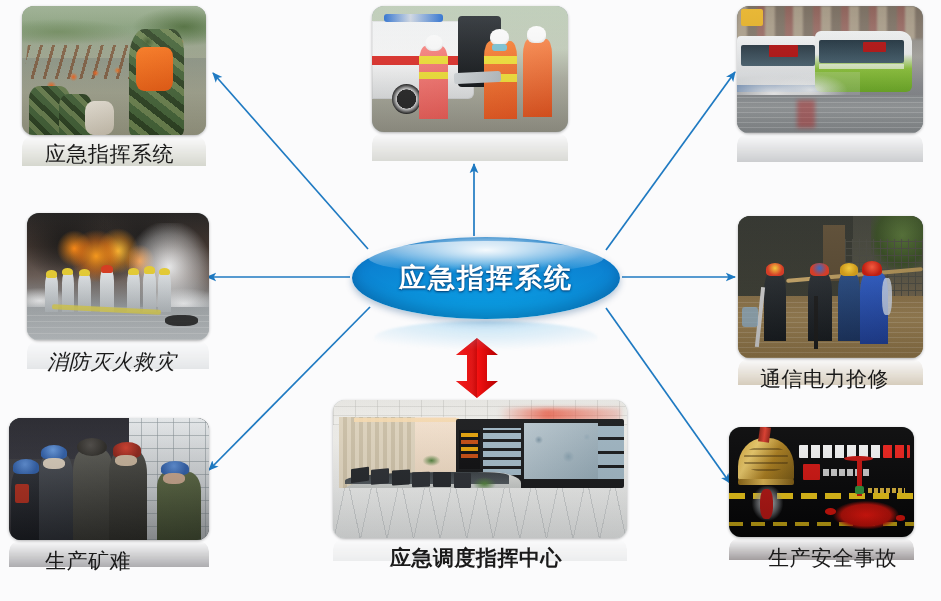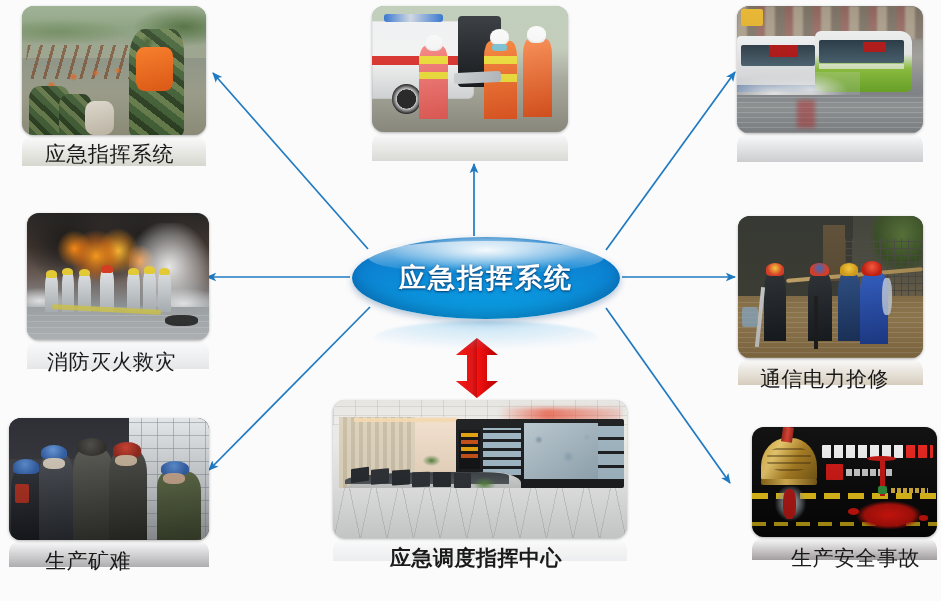--- a/index.html
+++ b/index.html
@@ -291,21 +291,21 @@
       <div class="layer" style="left:64.5%;top:42%;width:6%;height:6%;background:#efd433;border-radius:50% 50% 30% 30%;"></div>
       <div class="layer" style="left:72%;top:46%;width:7%;height:32%;background:linear-gradient(180deg,#e8ecef,#b6bcc0);border-radius:30% 30% 0 0;"></div>
       <div class="layer" style="left:72.5%;top:43%;width:6%;height:6%;background:#efd433;border-radius:50% 50% 30% 30%;"></div>
       <div class="layer" style="left:14%;top:74%;width:60%;height:4%;background:#e0d24a;opacity:.8;transform:rotate(3deg);border-radius:2px;"></div>
       <div class="layer" style="left:76%;top:80%;width:18%;height:9%;background:#1c1c1c;border-radius:40%;opacity:.85;"></div>
       <div class="layer" style="background:linear-gradient(to bottom,rgba(255,255,255,.05),rgba(0,0,0,.12));"></div>
     </div>
     <div class="refl" style="width:182px;height:28px;">
       <div class="inner" style="top:-99px;height:127px;background:linear-gradient(to bottom,#b0b6ba,#c3c8cb);"></div>
     </div>
-    <div class="caption" style="left:20px;top:138px;">消防灭火救灾</div>
+    <div class="caption" style="left:20px;top:138px;font-style:italic;">消防灭火救灾</div>
   </div>
 
   <div class="node" style="left:738px;top:216px;">
     <div class="photo" style="width:185px;height:142px;">
       <div class="layer" style="background:linear-gradient(to bottom,#3a3b33 0%,#4a4a3e 34%,#6d6049 56%,#8a7550 74%,#9c8356 100%);"></div>
 
       <div class="layer" style="left:0;top:0;width:62%;height:58%;
         background:linear-gradient(to bottom,#2c2e28,#3c3d33);"></div>
       <div class="layer" style="left:46%;top:6%;width:12%;height:40%;background:#5a4a32;"></div>
 
@@ -454,21 +454,21 @@
         repeating-linear-gradient(78deg, rgba(160,165,168,.45) 0 1px, rgba(0,0,0,0) 1px 26px),
         repeating-linear-gradient(-78deg, rgba(160,165,168,.40) 0 1px, rgba(0,0,0,0) 1px 26px);"></div>
       <div class="layer" style="background:linear-gradient(to bottom,rgba(255,255,255,.06),rgba(0,0,0,.08));"></div>
     </div>
     <div class="refl" style="width:294px;height:22px;">
       <div class="inner" style="top:-116px;height:138px;background:linear-gradient(to bottom,#dcdedd,#d3d5d5);"></div>
     </div>
     <div class="caption bold" style="left:57px;top:147px;">应急调度指挥中心</div>
   </div>
 
-  <div class="node" style="left:752px;top:427px;text-align:center;">
+  <div class="node" style="left:729px;top:427px;text-align:center;">
     <div class="photo" style="width:185px;height:110px;">
       <div class="layer" style="background:#060607;"></div>
 
       <div class="layer" style="top:60%;height:5%;background:repeating-linear-gradient(90deg,#e8c216 0 16px,#060607 16px 24px);"></div>
       <div class="layer" style="top:86%;height:4%;background:repeating-linear-gradient(90deg,#e8c216 0 14px,#060607 14px 22px);opacity:.8;"></div>
 
       <div class="layer" style="left:5%;top:10%;width:30%;height:42%;
         background:linear-gradient(120deg,#c79a2e 0%,#e8c768 28%,#a87b1c 58%,#70520f 100%);
         border-radius:46% 46% 18% 18% / 62% 62% 14% 14%;"></div>
       <div class="layer" style="left:5%;top:47%;width:30%;height:6%;

